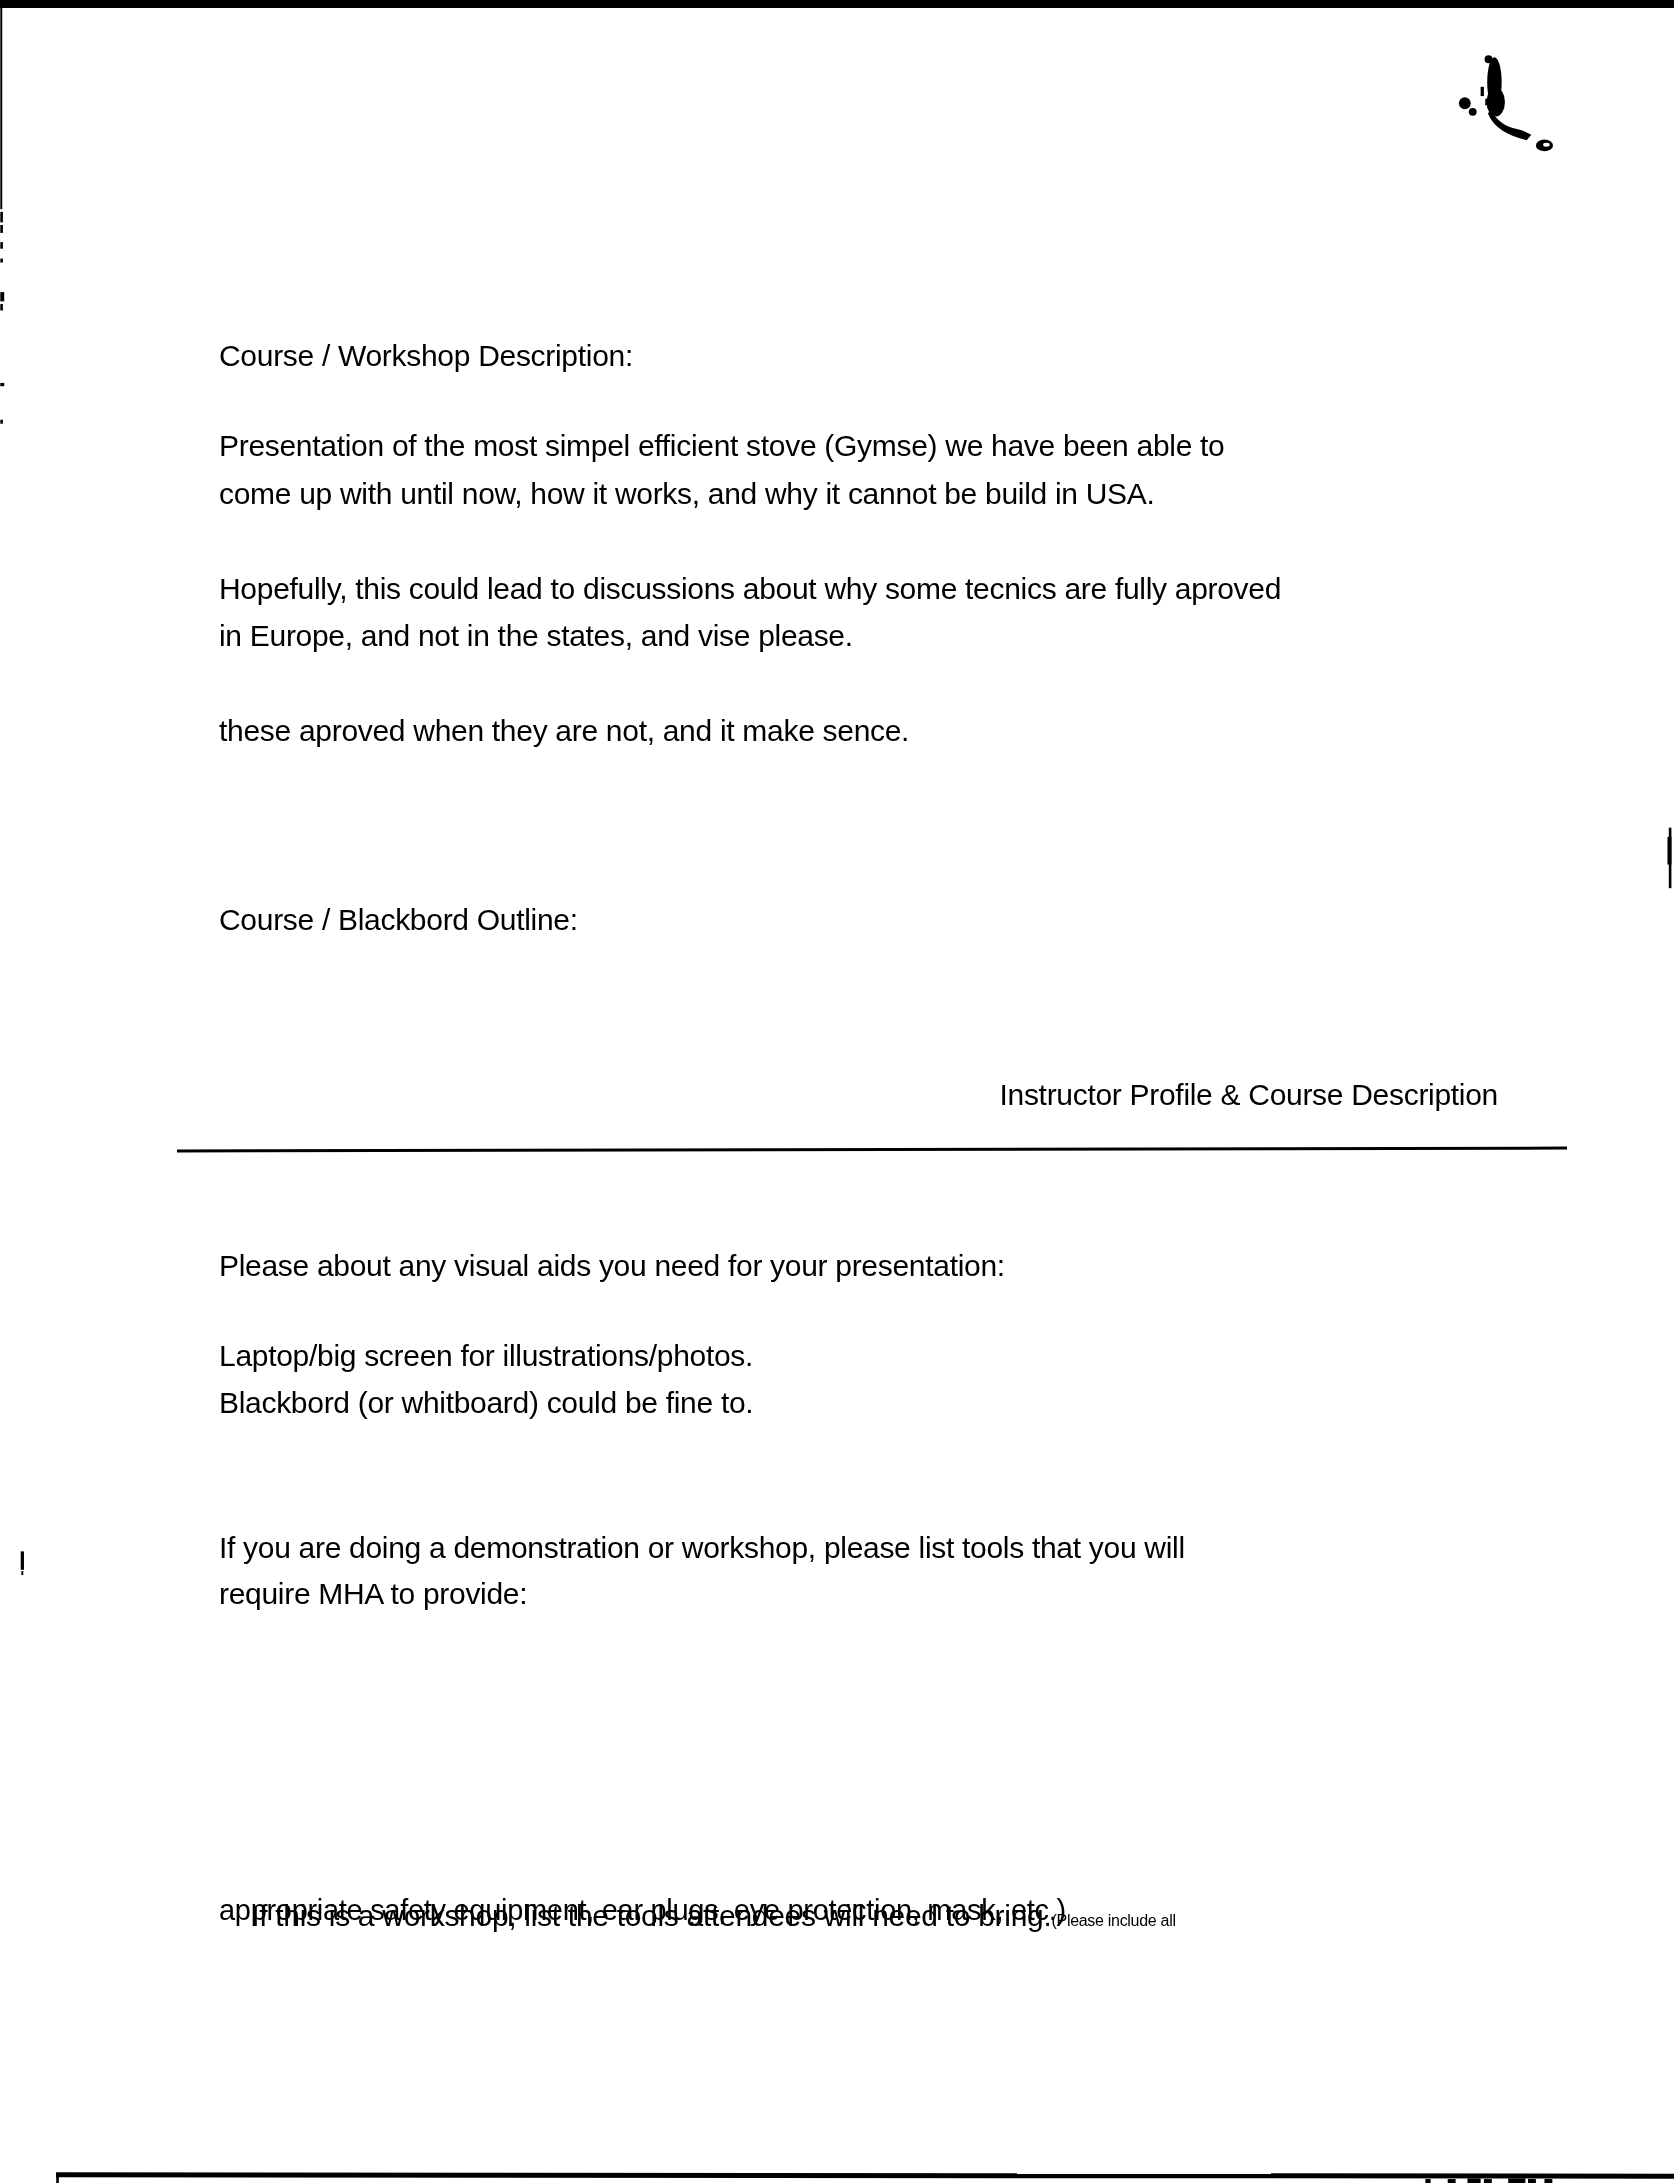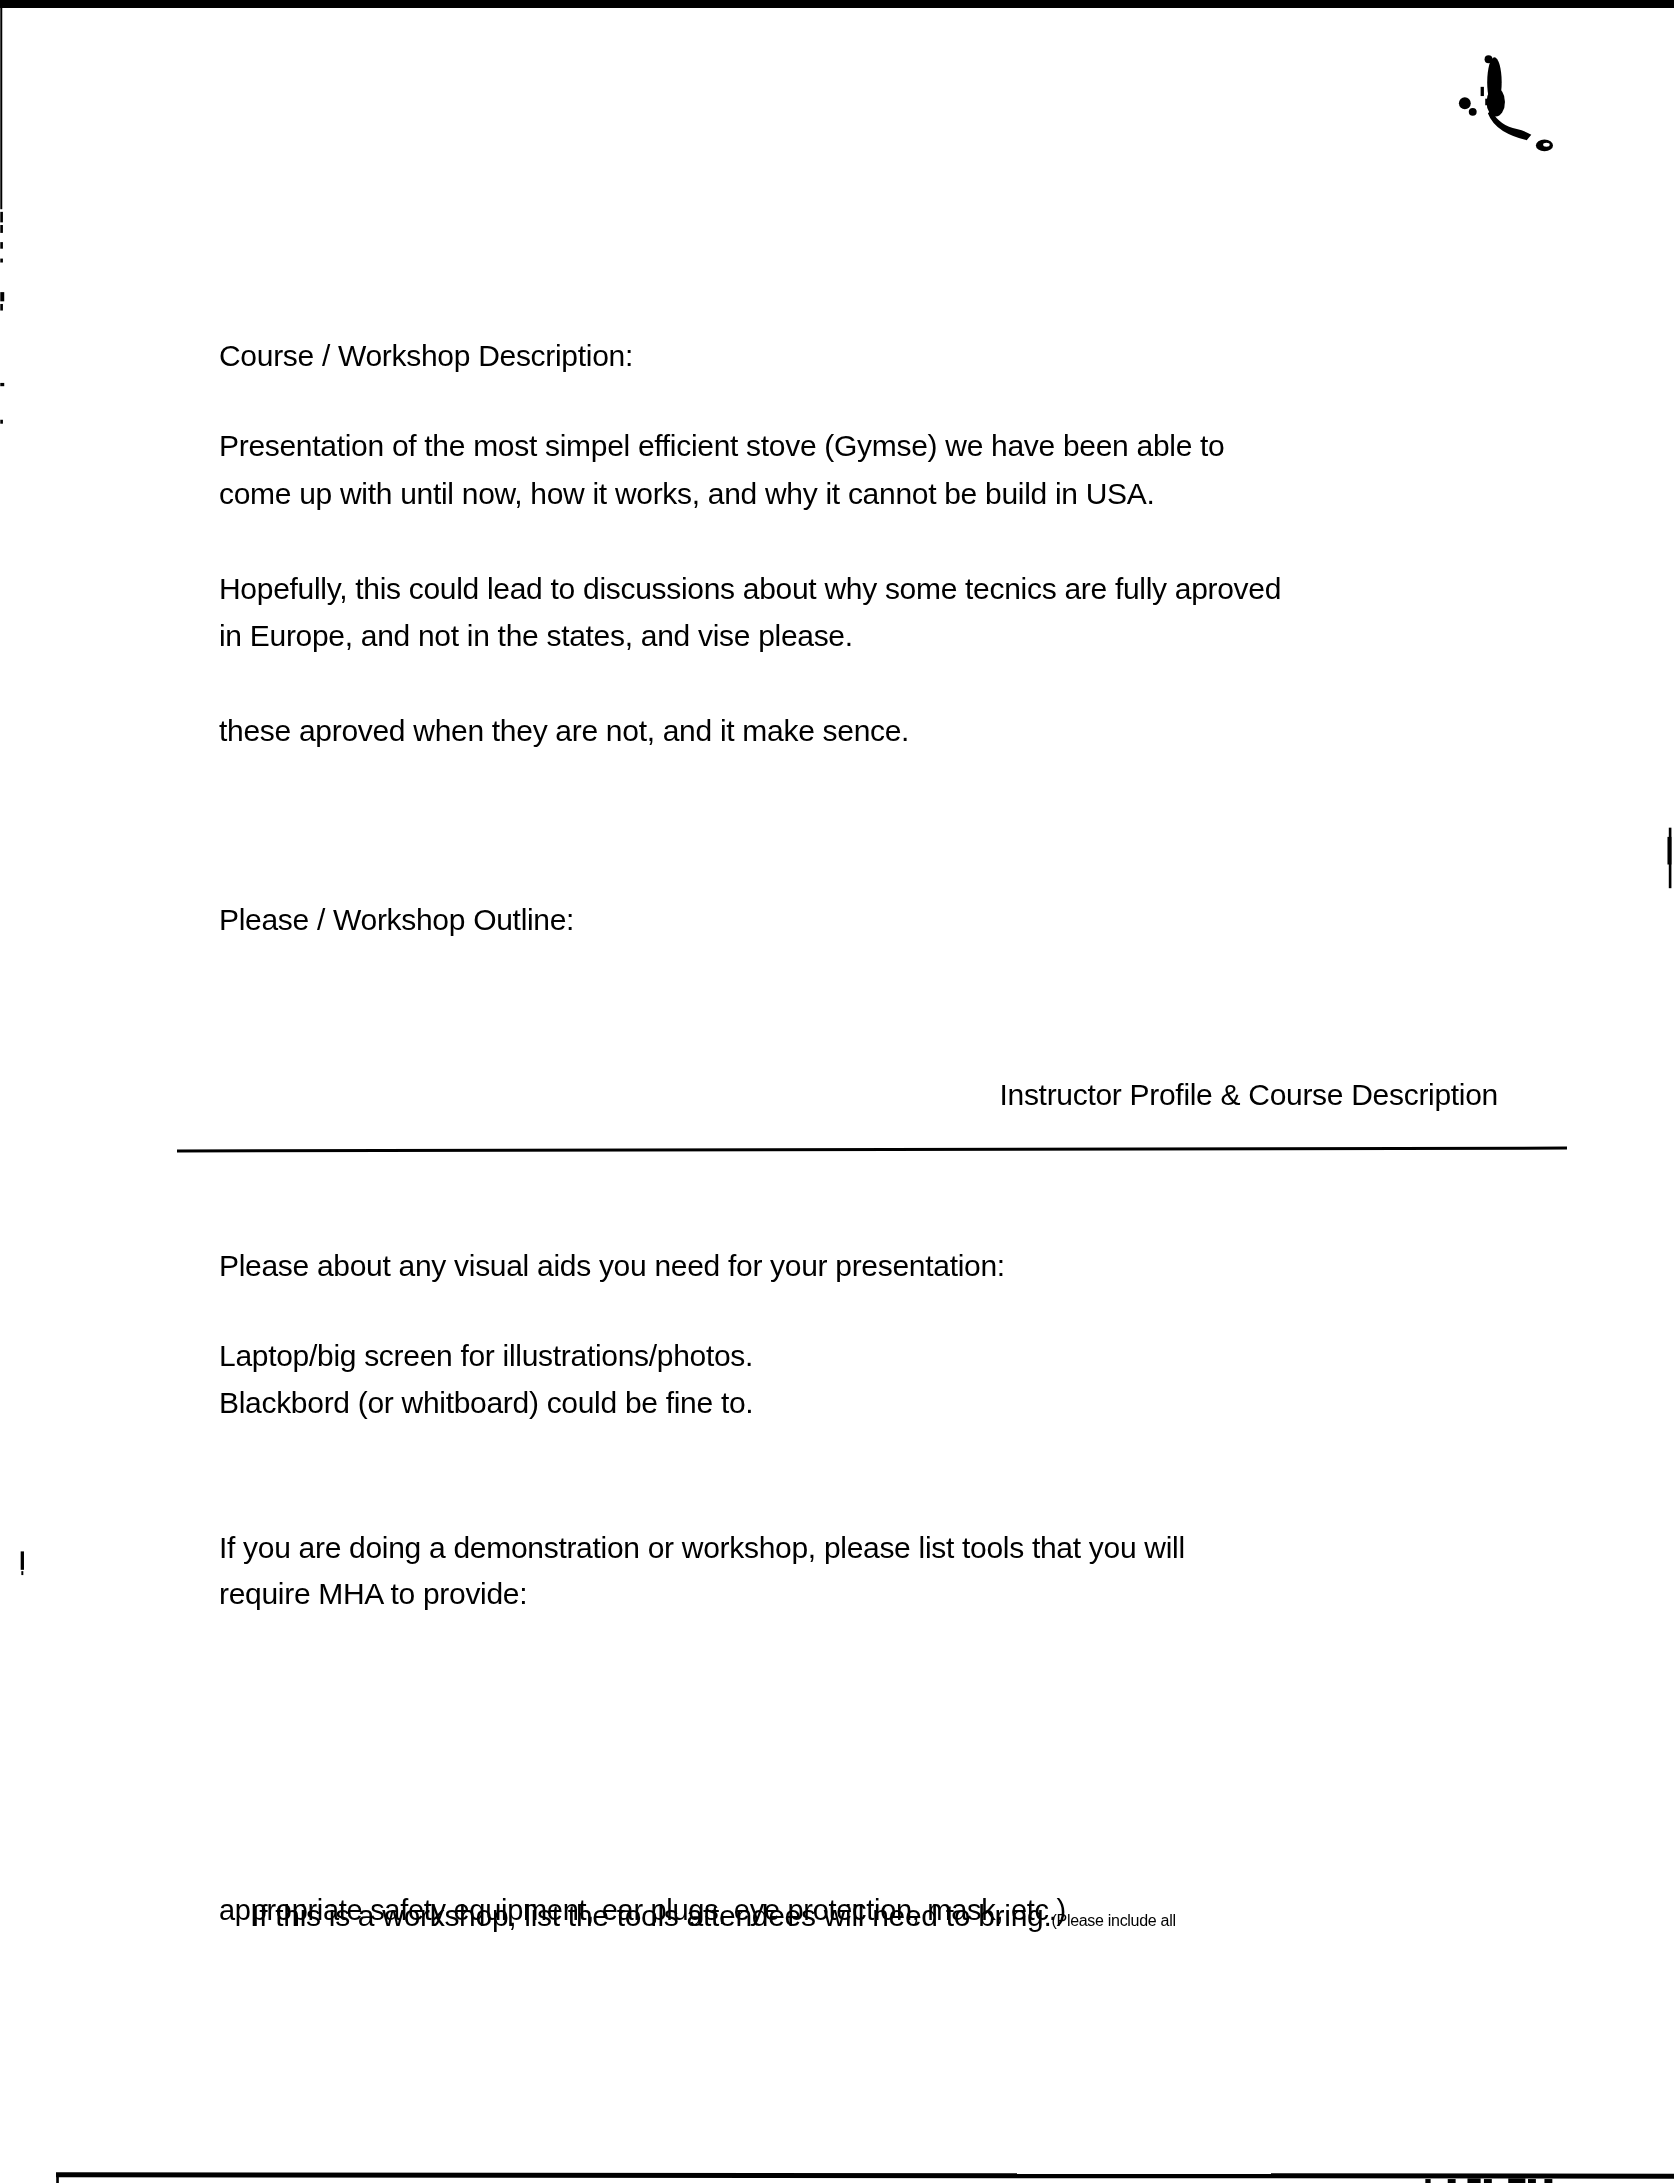--- a/index.html
+++ b/index.html
@@ -138,21 +138,21 @@
 
   <div class="txt" style="top:332px">Course / Workshop Description:</div>
 
   <div class="txt" style="top:422px">Presentation of the most simpel efficient stove (Gymse) we have been able to</div>
   <div class="txt" style="top:470px">come up with until now, how it works, and why it cannot be build in USA.</div>
 
   <div class="txt" style="top:565px">Hopefully, this could lead to discussions about why some tecnics are fully aproved</div>
   <div class="txt" style="top:612px">in Europe, and not in the states, and vise please.</div>
   <div class="txt" style="top:707px">these aproved when they are not, and it make sence.</div>
 
-  <div class="txt" style="top:896px">Please / Workshop Outline:</div>
+  <div class="txt" style="top:896px">Course / Blackbord Outline:</div>
 
   <div class="form-title" style="top:1071px">Instructor Profile &amp; Course Description</div>
 
   <div class="txt" style="top:1242px">Please about any visual aids you need for your presentation:</div>
   <div class="txt" style="top:1332px">Laptop/big screen for illustrations/photos.</div>
   <div class="txt" style="top:1379px">Blackbord (or whitboard) could be fine to.</div>
 
   <div class="txt" style="top:1524px">If you are doing a demonstration or workshop, please list tools that you will</div>
   <div class="txt" style="top:1570px">require MHA to provide:</div>
 

